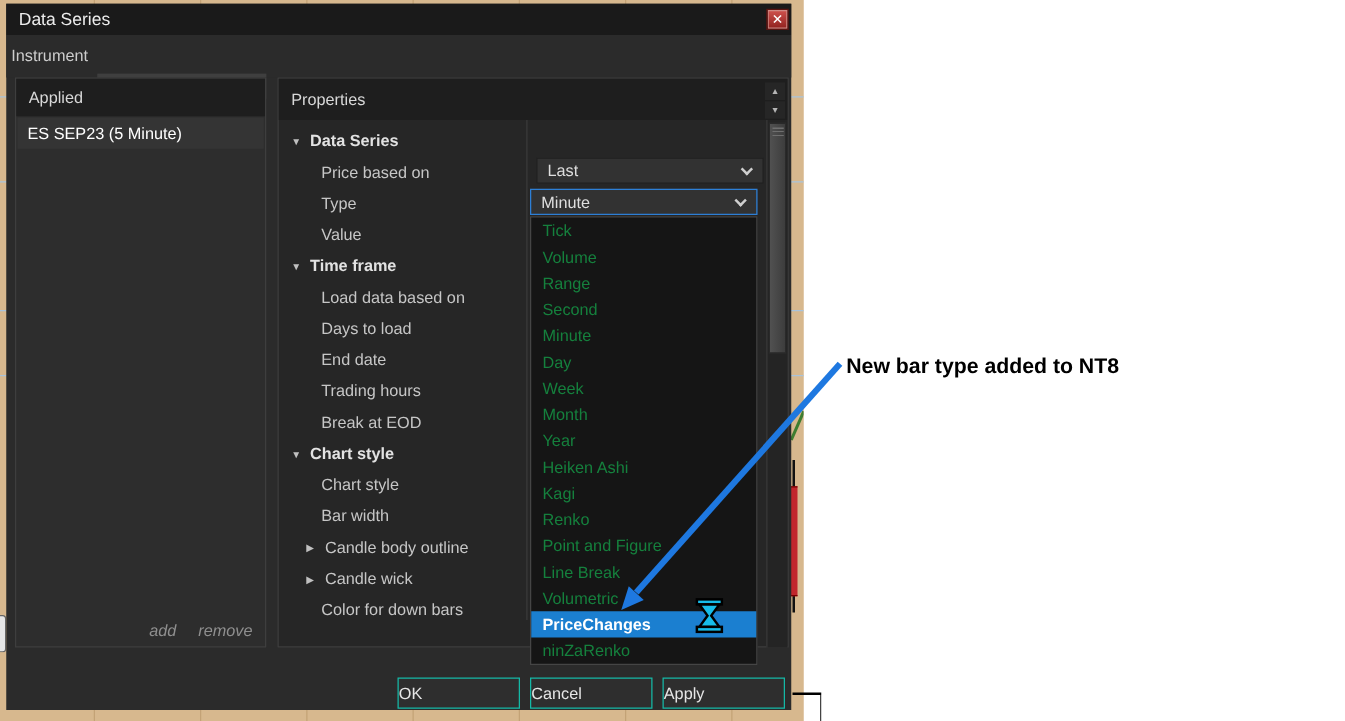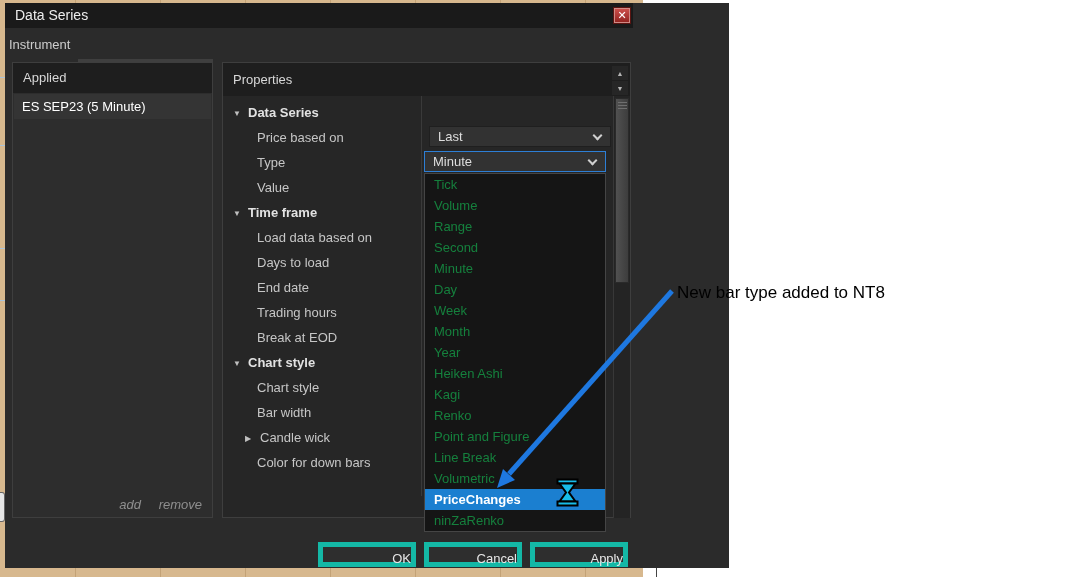--- a/index.html
+++ b/index.html
@@ -15,21 +15,21 @@
   .grid-v { position:absolute; top:0; width:1px; height:577px; background:#c3a276; }
   .grid-h { position:absolute; left:0; width:643px; height:1px; background:#a9c3db; }
   #axis-chip { position:absolute; left:0; top:492px; width:5px; height:30px; background:#e6e6e6; border:1px solid #666; border-left:none; border-radius:0 3px 3px 0; }
   #candle-wick { position:absolute; left:634px; top:368px; width:2px; height:122px; background:#111; }
   #candle-body { position:absolute; left:632px; top:389px; width:6px; height:88px; background:#c1272d; border-top:1px solid #700; border-bottom:1px solid #700; }
   #green-line { position:absolute; left:628px; top:325px; }
   #hline-mark { position:absolute; left:634px; top:554px; width:23px; height:2px; background:#000; }
   #vline-mark { position:absolute; left:656px; top:556px; width:1px; height:21px; background:#444; }
 
   
-  #dialog { position:absolute; left:5px; top:3px; width:724px; height:565px; background:#2b2b2b; }
+  #dialog { position:absolute; left:5px; top:3px; width:628px; height:565px; background:#2b2b2b; }
   #titlebar { position:absolute; left:0; top:0; width:628px; height:25px; background:#1a1a1a; }
   #title-text { position:absolute; left:10px; top:4px; font-size:14px; color:#ededed; }
   #close-btn { position:absolute; left:608px; top:4px; width:18px; height:17px;
     background:linear-gradient(#d0524e,#8f211e); border:1px solid #5a1411;
     box-shadow:inset 0 0 0 1px #cf8a85; color:#fff; font-weight:bold; font-size:11px;
     display:flex; align-items:center; justify-content:center; cursor:pointer; }
   #instrument-row { position:absolute; left:0; top:25px; width:628px; height:34px; background:#2b2b2b; }
   #instrument-label { position:absolute; left:4px; top:9px; color:#cdcdcd; }
   .combo { position:absolute; background:#323232; border:1px solid #1f1f1f; color:#dedede; line-height:19px; padding-left:8px; }
   #instrument-combo { left:73px; top:31px; width:135px; height:20px; background:#3f3f3f; border-color:#3f3f3f; }
@@ -69,25 +69,25 @@
   #combo-last { left:424px; top:123px; width:182px; height:21px; }
   #combo-type { left:419px; top:148px; width:182px; height:21px; border:1px solid #2d7fd6; }
 
   
   #type-popup { position:absolute; left:419px; top:170px; width:182px; background:#151515; border:1px solid #454545; z-index:20; }
   .dd-item { height:21px; line-height:21px; padding-left:9px; color:#15803d; cursor:pointer; }
   .dd-item.selected { background:#1b7fd0; color:#ffffff;font-weight:bold; }
 
   
   .dlg-btn { position:absolute; top:539px; width:98px; height:25px; background:#2e2e2e;
-    border:5px solid #14b8a6; color:#e6e6e6; font-size:13px; text-align:right; line-height:23px; cursor:pointer; }
+    border:1px solid #14b8a6; color:#e6e6e6; font-size:13px; text-align:left; line-height:23px; cursor:pointer; }
   #btn-ok { left:313px; } #btn-cancel { left:419px; } #btn-apply { left:525px; }
 
   
-  #annotation { position:absolute; left:677px; top:283px; color:#000; font-weight:normal; font-size:17px; z-index:40; }
+  #annotation { position:absolute; left:677px; top:283px; color:#000; font-weight:bold; font-size:17px; z-index:40; }
   #arrow-svg { position:absolute; left:0; top:0; z-index:45; pointer-events:none; }
   #hourglass { position:absolute; left:556px; top:478px; z-index:50; pointer-events:none; }
 </style>
 </head>
 <body>
 
 <div id="canvas">
 
   <div id="chart-bg">
     <div class="grid-v" style="left:75px"></div>
@@ -147,20 +147,21 @@
             <div class="prop-row item"><span class="lbl">Value</span></div>
             <div class="prop-row section"><span class="tri">▼</span><span class="lbl">Time frame</span></div>
             <div class="prop-row item"><span class="lbl">Load data based on</span></div>
             <div class="prop-row item"><span class="lbl">Days to load</span></div>
             <div class="prop-row item"><span class="lbl">End date</span></div>
             <div class="prop-row item"><span class="lbl">Trading hours</span></div>
             <div class="prop-row item"><span class="lbl">Break at EOD</span></div>
             <div class="prop-row section"><span class="tri">▼</span><span class="lbl">Chart style</span></div>
             <div class="prop-row item"><span class="lbl">Chart style</span></div>
             <div class="prop-row item"><span class="lbl">Bar width</span></div>
+            <div class="prop-row collapsed"><span class="tri">▶</span><span class="lbl">Candle body outline</span></div>
             <div class="prop-row collapsed"><span class="tri">▶</span><span class="lbl">Candle wick</span></div>
             <div class="prop-row item"><span class="lbl">Color for down bars</span></div>
           </div>
       </div>
       <div id="props-scrollbar">
         <div id="props-thumb">
             <div class="grip"></div>
           </div>
       </div>
     </div>

